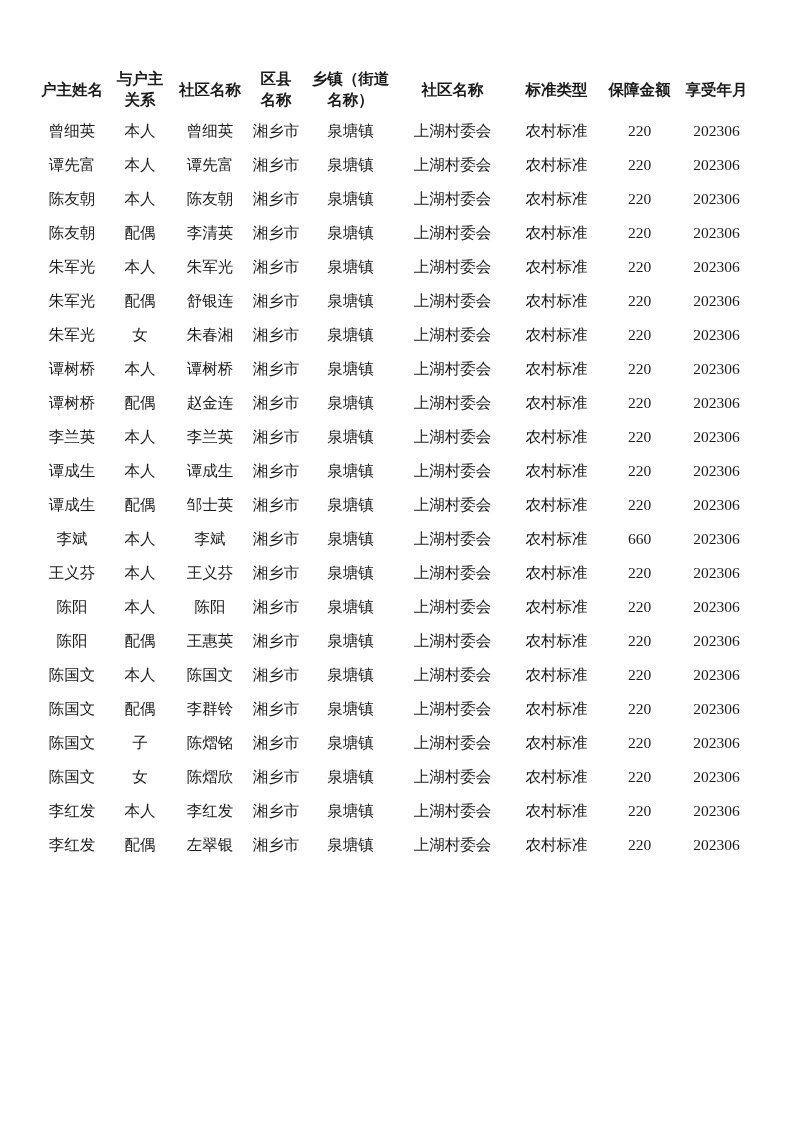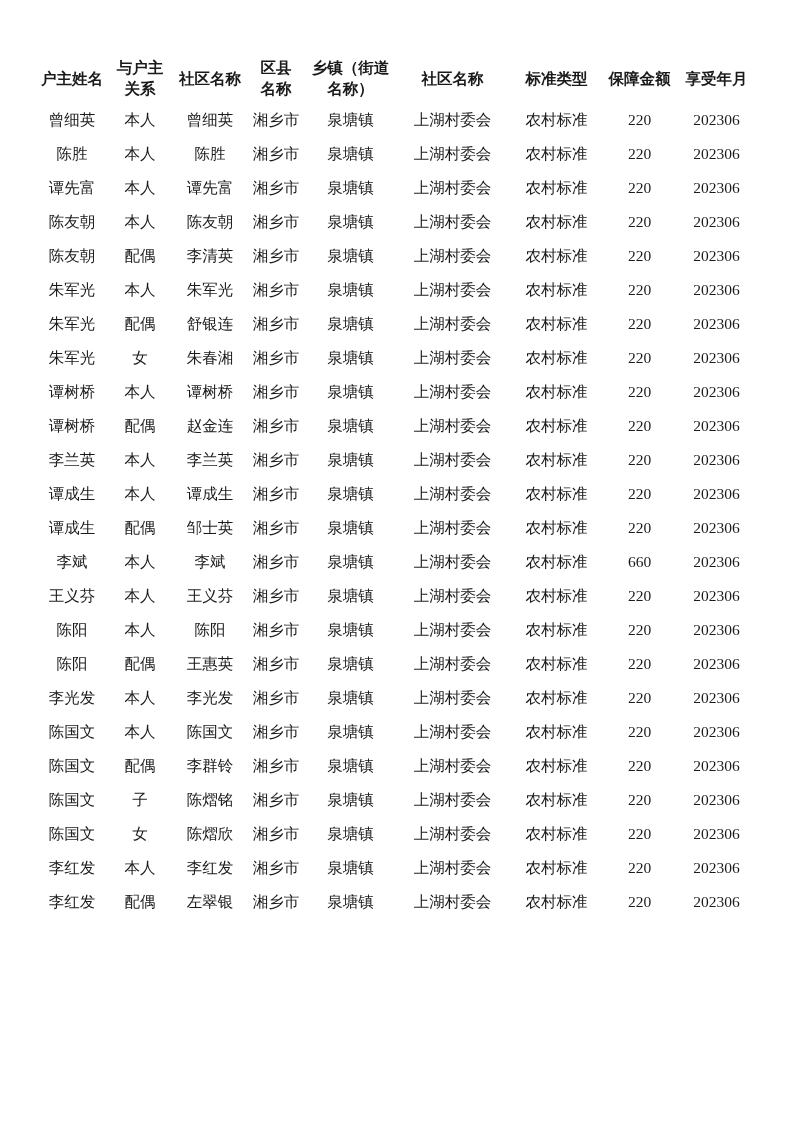--- a/index.html
+++ b/index.html
@@ -12,21 +12,21 @@
     width: 793px;
     height: 1122px;
     background: #ffffff;
     overflow: hidden;
     font-family: "Liberation Serif", "DejaVu Serif", serif;
     color: #1a1a1a;
   }
   table.benefits-table {
     position: absolute;
     left: 40px;
-    top: 55px;
+    top: 66px;
     width: 715px;
     border-collapse: collapse;
     table-layout: fixed;
   }
   col.c1 { width: 64px; }
   col.c2 { width: 72px; }
   col.c3 { width: 68px; }
   col.c4 { width: 64px; }
   col.c5 { width: 85px; }
   col.c6 { width: 119px; }
@@ -92,31 +92,20 @@
           <td>本人</td>
           <td>曾细英</td>
           <td>湘乡市</td>
           <td>泉塘镇</td>
           <td>上湖村委会</td>
           <td>农村标准</td>
           <td>220</td>
           <td>202306</td>
         </tr>
         <tr>
-          <td>陈胜</td>
-          <td>本人</td>
-          <td>陈胜</td>
-          <td>湘乡市</td>
-          <td>泉塘镇</td>
-          <td>上湖村委会</td>
-          <td>农村标准</td>
-          <td>220</td>
-          <td>202306</td>
-        </tr>
-        <tr>
           <td>谭先富</td>
           <td>本人</td>
           <td>谭先富</td>
           <td>湘乡市</td>
           <td>泉塘镇</td>
           <td>上湖村委会</td>
           <td>农村标准</td>
           <td>220</td>
           <td>202306</td>
         </tr>
@@ -260,31 +249,20 @@
           <td>泉塘镇</td>
           <td>上湖村委会</td>
           <td>农村标准</td>
           <td>220</td>
           <td>202306</td>
         </tr>
         <tr>
           <td>陈阳</td>
           <td>配偶</td>
           <td>王惠英</td>
-          <td>湘乡市</td>
-          <td>泉塘镇</td>
-          <td>上湖村委会</td>
-          <td>农村标准</td>
-          <td>220</td>
-          <td>202306</td>
-        </tr>
-        <tr>
-          <td>李光发</td>
-          <td>本人</td>
-          <td>李光发</td>
           <td>湘乡市</td>
           <td>泉塘镇</td>
           <td>上湖村委会</td>
           <td>农村标准</td>
           <td>220</td>
           <td>202306</td>
         </tr>
         <tr>
           <td>陈国文</td>
           <td>本人</td>

